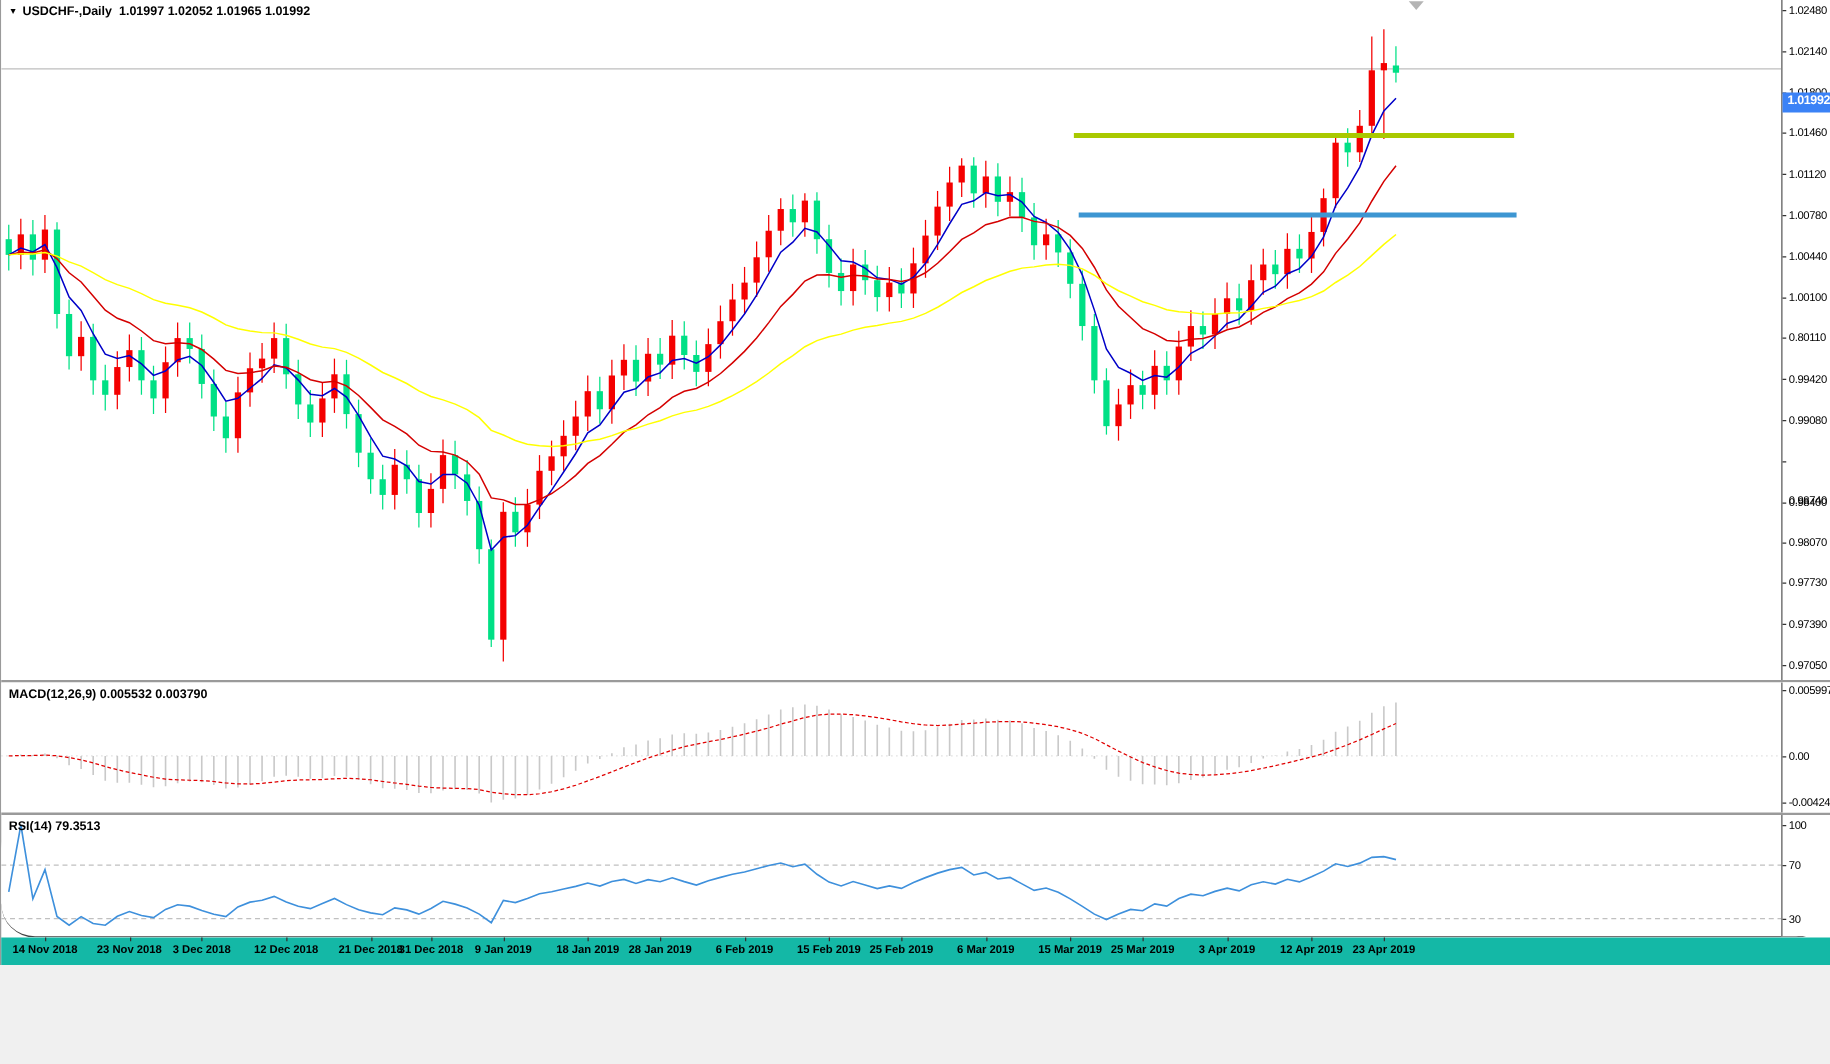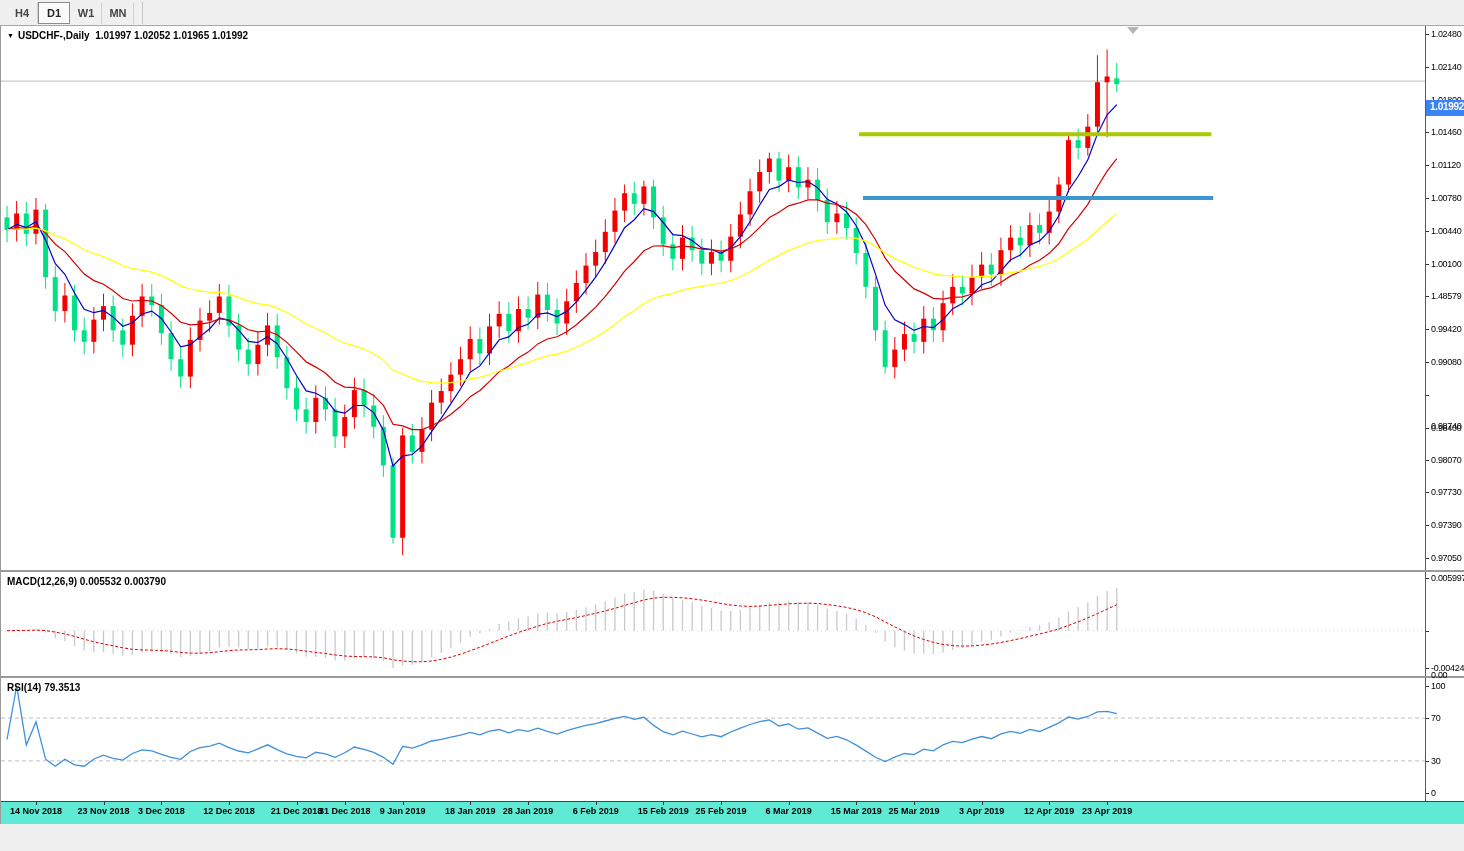--- a/index.html
+++ b/index.html
@@ -10,54 +10,45 @@
   .tf-btn{min-width:30px;height:20px;line-height:20px;text-align:center;font-size:11px;font-weight:bold;color:#444;border:1px solid transparent;border-right:1px solid #d0d0d0;cursor:default;}
   .tf-btn.active{background:#fbfbfb;border:1px solid #8c8c8c;color:#222;}
   .toolbar-divider{width:1px;height:22px;background:#c4c4c4;margin-left:8px;}
 
   
   .chart-frame{position:relative;width:1464px;background:#fff;border-left:1px solid #9a9a9a;box-sizing:border-box;}
   .pane{position:relative;background:#fff;}
   .pane svg{display:block;position:absolute;left:0;top:0;}
   .main-pane{height:546px;border-bottom:2px solid #9a9a9a;box-sizing:border-box;}
   .macd-pane{height:106px;border-bottom:2px solid #9a9a9a;box-sizing:border-box;}
-  .rsi-pane{height:124px;border-bottom:1px solid #444;box-sizing:border-box;}
+  .rsi-pane{height:98px;border-bottom:1px solid #444;box-sizing:border-box;border-radius:27px;}
   .axis-col{position:absolute;top:0;left:1424px;width:40px;height:100%;background:#fff;border-left:1px solid #5a5a5a;}
   .axis-label{position:absolute;left:5px;font-size:9px;font-weight:normal;color:#000;line-height:10px;white-space:nowrap;letter-spacing:-0.3px;}
   .axis-tick{position:absolute;left:0;width:3px;height:1px;background:#333;}
   .pane-title{position:absolute;left:6px;top:4px;font-size:10px;font-weight:bold;color:#000;white-space:nowrap;z-index:5;}
   .pane-title .tri{display:inline-block;font-size:7px;vertical-align:1px;margin-right:4px;color:#000;}
   .price-badge{position:absolute;left:1425px;width:39px;height:16px;background:#3b82f6;color:#fff;font-size:10px;font-weight:bold;line-height:13px;padding-left:4px;box-sizing:border-box;letter-spacing:-0.3px;z-index:6;}
   .shift-marker{position:absolute;left:1126px;top:1px;width:0;height:0;border-left:6px solid transparent;border-right:6px solid transparent;border-top:7px solid #b4b4b4;z-index:4;}
 
   
-  .date-axis{position:relative;height:22px;background:#5eead4;}
+  .date-axis{position:relative;height:22px;background:#14b8a6;}
   .date-label{position:absolute;top:4px;width:80px;margin-left:-40px;text-align:center;font-size:9px;font-weight:bold;color:#000;white-space:nowrap;}
   .date-tick{position:absolute;top:0;width:1px;height:3px;background:#333;}
 
   
   .tabbar{height:23px;background:#f0f0f0;border-top:1px solid #8a8a8a;display:flex;align-items:flex-end;padding-left:8px;box-sizing:border-box;}
   .tab{height:20px;line-height:19px;padding:0 14px;font-size:11px;color:#3c3c3c;white-space:nowrap;cursor:default;}
   .tab.active{background:#fff;border:1px solid #2a2a2a;border-bottom:none;font-weight:bold;color:#000;height:21px;}
   .tab-sep{width:1px;height:14px;background:#aeaeae;margin-bottom:3px;}
 </style>
 </head>
 <body>
 
 <div class="window">
 
-  <div class="toolbar">
-    <div id="tf-buttons" style="display:flex;">
-        <div class="tf-btn">H4</div>
-        <div class="tf-btn active">D1</div>
-        <div class="tf-btn">W1</div>
-        <div class="tf-btn">MN</div>
-      </div>
-    <div class="toolbar-divider"></div>
-  </div>
 
   <div class="chart-frame">
 
     <div class="pane main-pane">
       <svg id="main-svg" width="1424" height="544">
           <line x1="0" y1="55.09244935543282" x2="1424" y2="55.09244935543282" stroke="#BEBEBE" stroke-width="1"></line>
           <g>
             <line x1="6" y1="179.77163904235792" x2="6" y2="216.4419889502751" stroke="#00E085" stroke-width="1"></line>
             <rect x="3.5" y="191.35174953959424" width="5" height="12.545119705341534" fill="#00E085"></rect>
             <line x1="15.65" y1="174.94659300184068" x2="15.65" y2="215.47697974217206" stroke="#F40000" stroke-width="1"></line>
@@ -312,21 +303,21 @@
           <div class="axis-label" style="top: 101.431px;">1.01460</div>
           <div class="axis-tick" style="top: 139.241px;"></div>
           <div class="axis-label" style="top: 134.241px;">1.01120</div>
           <div class="axis-tick" style="top: 172.052px;"></div>
           <div class="axis-label" style="top: 167.052px;">1.00780</div>
           <div class="axis-tick" style="top: 204.862px;"></div>
           <div class="axis-label" style="top: 199.862px;">1.00440</div>
           <div class="axis-tick" style="top: 237.672px;"></div>
           <div class="axis-label" style="top: 232.672px;">1.00100</div>
           <div class="axis-tick" style="top: 270.483px;"></div>
-          <div class="axis-label" style="top: 265.483px;">1.48579</div>
+          <div class="axis-label" style="top: 265.483px;">0.80110</div>
           <div class="axis-tick" style="top: 303.293px;"></div>
           <div class="axis-label" style="top: 298.293px;">0.99420</div>
           <div class="axis-tick" style="top: 336.103px;"></div>
           <div class="axis-label" style="top: 331.103px;">0.99080</div>
           <div class="axis-tick" style="top: 368.913px;"></div>
           <div class="axis-label" style="top: 363.913px; margin-top: 31px;">0.98740</div>
           <div class="axis-tick" style="top: 401.724px;"></div>
           <div class="axis-label" style="top: 396.724px;">0.98400</div>
           <div class="axis-tick" style="top: 433.569px;"></div>
           <div class="axis-label" style="top: 428.569px;">0.98070</div>
@@ -461,21 +452,21 @@
             <line x1="1106.1000000000001" y1="58.7028610487257" x2="1106.1000000000001" y2="18.99584648793613" stroke="#C9C9C9" stroke-width="1.3"></line>
             <line x1="1115.75" y1="58.7028610487257" x2="1115.75" y2="15.996519498868746" stroke="#C9C9C9" stroke-width="1.3"></line>
           </g>
           <polyline points="6.0,58.7 15.7,58.5 25.3,58.4 35.0,58.1 44.6,58.6 54.3,60.1 63.9,61.9 73.5,64.3 83.2,67.2 92.9,69.8 102.5,71.9 112.2,73.8 121.8,75.8 131.4,77.3 141.1,77.9 150.8,78.2 160.4,78.5 170.1,79.2 179.7,80.4 189.3,81.1 199.0,81.2 208.7,80.7 218.3,79.7 228.0,78.6 237.6,78.0 247.3,77.8 256.9,77.6 266.6,77.0 276.2,76.7 285.9,77.0 295.5,77.8 305.2,79.2 314.8,80.4 324.4,81.5 334.1,82.9 343.8,84.0 353.4,84.5 363.1,84.7 372.7,84.9 382.4,85.7 392.0,87.8 401.7,89.0 411.3,89.7 420.9,89.8 430.6,89.0 440.3,87.4 449.9,85.1 459.6,82.2 469.2,78.7 478.9,75.2 488.5,71.5 498.2,67.6 507.8,64.0 517.5,60.4 527.1,57.3 536.8,54.1 546.4,51.4 556.1,49.3 565.7,47.4 575.4,45.6 585.0,43.5 594.6,41.3 604.3,38.9 614.0,36.3 623.6,33.4 633.3,30.7 642.9,28.0 652.6,26.1 662.2,25.3 671.9,25.3 681.5,25.8 691.1,26.7 700.8,28.1 710.5,29.7 720.1,31.5 729.8,33.0 739.4,34.0 749.1,34.4 758.7,34.1 768.4,33.3 778.0,32.6 787.6,31.8 797.3,31.4 807.0,31.2 816.6,31.5 826.3,32.5 835.9,33.8 845.6,35.4 855.2,37.7 864.9,40.7 874.5,44.8 884.1,49.8 893.8,54.9 903.5,59.6 913.1,64.0 922.8,67.5 932.4,70.4 942.1,72.5 951.7,73.6 961.4,74.1 971.0,73.9 980.7,73.1 990.3,72.0 1000.0,70.5 1009.6,68.6 1019.3,66.5 1028.9,64.3 1038.5,62.0 1048.2,59.6 1057.9,56.9 1067.5,53.4 1077.2,49.8 1086.8,45.9 1096.5,41.6 1106.1,37.1 1115.8,32.8" fill="none" stroke="#E00000" stroke-width="1" stroke-dasharray="3,2"></polyline>
         </svg>
       <div class="pane-title">MACD(12,26,9) 0.005532 0.003790</div>
       <div class="axis-col" id="macd-axis">
           <div class="axis-tick" style="top: 6px;"></div>
           <div class="axis-label" style="top: 1px;">0.005997</div>
           <div class="axis-tick" style="top: 58.7029px;"></div>
-          <div class="axis-label" style="top: 53.7029px; margin-top: 44px;">0.00</div>
+          <div class="axis-label" style="top: 53.7029px;">0.00</div>
           <div class="axis-tick" style="top: 96px;"></div>
           <div class="axis-label" style="top: 91px;">-0.004244</div>
         </div>
     </div>
 
     <div class="pane rsi-pane">
       <svg id="rsi-svg" width="1424" height="127">
           <line x1="0" y1="40.1" x2="1424" y2="40.1" stroke="#C0C0C0" stroke-width="1" stroke-dasharray="4,3"></line>
           <line x1="0" y1="82.9" x2="1424" y2="82.9" stroke="#C0C0C0" stroke-width="1" stroke-dasharray="4,3"></line>
           <polyline points="6.0,61.5 15.7,8.0 25.3,67.1 35.0,43.7 44.6,81.2 54.3,88.2 63.9,81.3 73.5,86.8 83.2,88.2 92.9,81.0 102.5,77.2 112.2,80.4 121.8,82.1 131.4,75.5 141.1,71.8 150.8,72.9 160.4,76.4 170.1,79.4 179.7,81.3 189.3,73.5 199.0,69.7 208.7,68.2 218.3,65.1 228.0,69.6 237.6,73.0 247.3,74.9 256.9,70.8 266.6,66.8 276.2,71.7 285.9,75.8 295.5,78.3 305.2,79.8 314.8,74.3 324.4,75.9 334.1,79.3 343.8,74.8 353.4,69.0 363.1,71.3 372.7,74.4 382.4,79.3 392.0,86.2 401.7,68.3 411.3,70.1 420.9,66.8 430.6,63.0 440.3,61.4 449.9,59.2 459.6,57.1 469.2,54.4 478.9,56.9 488.5,53.2 498.2,51.5 507.8,54.8 517.5,51.7 527.1,53.4 536.8,50.2 546.4,53.3 556.1,56.1 565.7,52.6 575.4,49.9 585.0,47.4 594.6,45.6 604.3,43.0 614.0,40.4 623.6,38.4 633.3,41.4 642.9,39.3 652.6,47.4 662.2,53.7 671.9,56.8 681.5,53.2 691.1,56.0 700.8,58.9 710.5,56.7 720.1,58.7 729.8,54.0 739.4,50.1 749.1,46.5 758.7,43.7 768.4,41.9 778.0,48.0 787.6,45.9 797.3,51.2 807.0,49.9 816.6,55.1 826.3,60.3 835.9,58.4 845.6,61.8 855.2,67.1 864.9,73.1 874.5,79.3 884.1,83.6 893.8,79.2 903.5,75.5 913.1,76.6 922.8,71.1 932.4,72.9 942.1,66.8 951.7,63.3 961.4,64.6 971.0,61.1 980.7,58.5 990.3,60.7 1000.0,55.8 1009.6,53.4 1019.3,55.3 1028.9,51.4 1038.5,53.5 1048.2,49.4 1057.9,44.9 1067.5,39.0 1077.2,41.2 1086.8,38.5 1096.5,33.9 1106.1,33.3 1115.8,35.7" fill="none" stroke="#3E90DC" stroke-width="1.3"></polyline>

